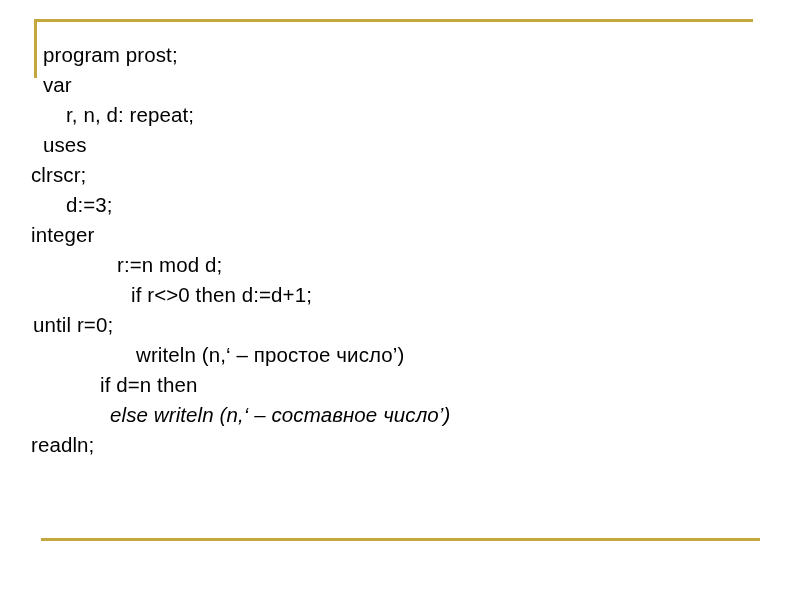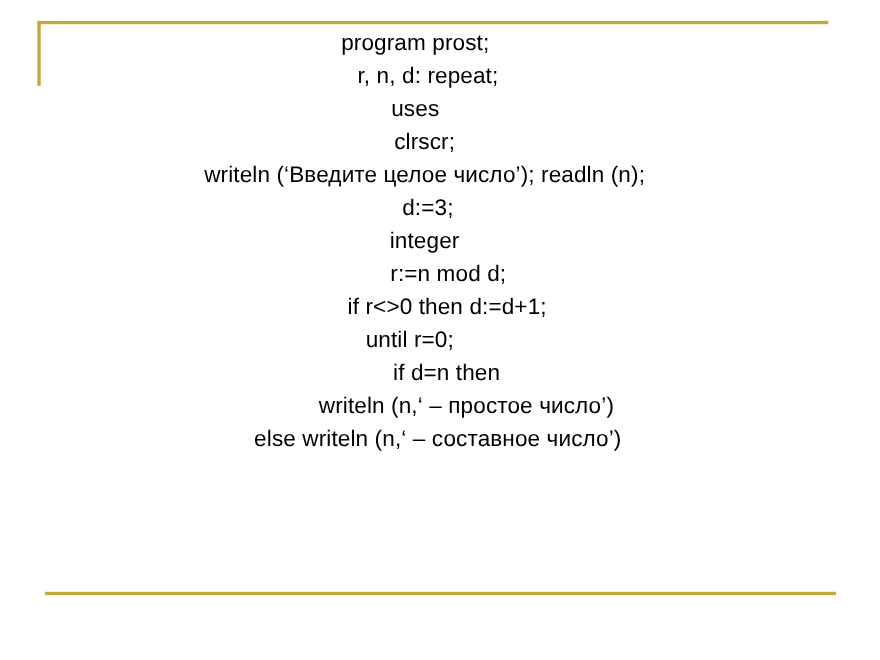--- a/index.html
+++ b/index.html
@@ -46,63 +46,63 @@
     top: 538px;
     width: 719px;
     height: 3px;
     background: #C4A73C;
   }
 
   
   .code-block {
     position: absolute;
     left: 0;
-    top: 24px;
+    top: 40px;
     width: 712px;
-    text-align: center;
   }
   .code-line {
     height: 30px;
     line-height: 30px;
     font-family: "Liberation Sans", sans-serif;
     font-size: 20.5px;
     color: #000000;
     white-space: pre;
     letter-spacing: 0.1px;
   }
 
   
   .ind-0  { padding-left: 43px; }
-  .ind-2  { padding-left: 31px; margin-left: 29px; }
+  .ind-2  { padding-left: 31px; }
   .ind-3  { padding-left: 66px; }
   .ind-4  { padding-left: 33px; }
   .ind-5  { padding-left: 100px; }
-  .ind-6  { padding-left: 103px; }
-  .ind-7  { padding-left: 101px; }
+  .ind-6  { padding-left: 103px; margin-left: 14px; }
+  .ind-7  { padding-left: 101px; margin-left: 30px; }
   .ind-8  { padding-left: 136px; }
-  .ind-9  { padding-left: 84px; }
+  .ind-9  { padding-left: 110px; font-style: italic; }
 </style>
 </head>
 <body>
 
 <div class="slide">
 
   <div class="rule-top"></div>
   <div class="rule-left-stub"></div>
   <div class="rule-bottom"></div>
 
   <div class="code-block" id="code-block">
       <div class="code-line ind-0">program prost;</div>
+      <div class="code-line ind-0">var</div>
       <div class="code-line ind-3">r, n, d: repeat;</div>
       <div class="code-line ind-0">uses</div>
       <div class="code-line ind-2">clrscr;</div>
-      <div class="code-line ind-2">writeln (‘Введите целое число’); readln (n);</div>
       <div class="code-line ind-3">d:=3;</div>
       <div class="code-line ind-2">integer</div>
       <div class="code-line ind-6">r:=n mod d;</div>
       <div class="code-line ind-7">if r&lt;&gt;0 then d:=d+1;</div>
       <div class="code-line ind-4">until r=0;</div>
+      <div class="code-line ind-8">writeln (n,‘ – простое число’)</div>
       <div class="code-line ind-5">if d=n then</div>
-      <div class="code-line ind-8">writeln (n,‘ – простое число’)</div>
       <div class="code-line ind-9">else writeln (n,‘ – составное число’)</div>
+      <div class="code-line ind-2">readln;</div>
     </div>
 
 </div>
 
 </body></html>

